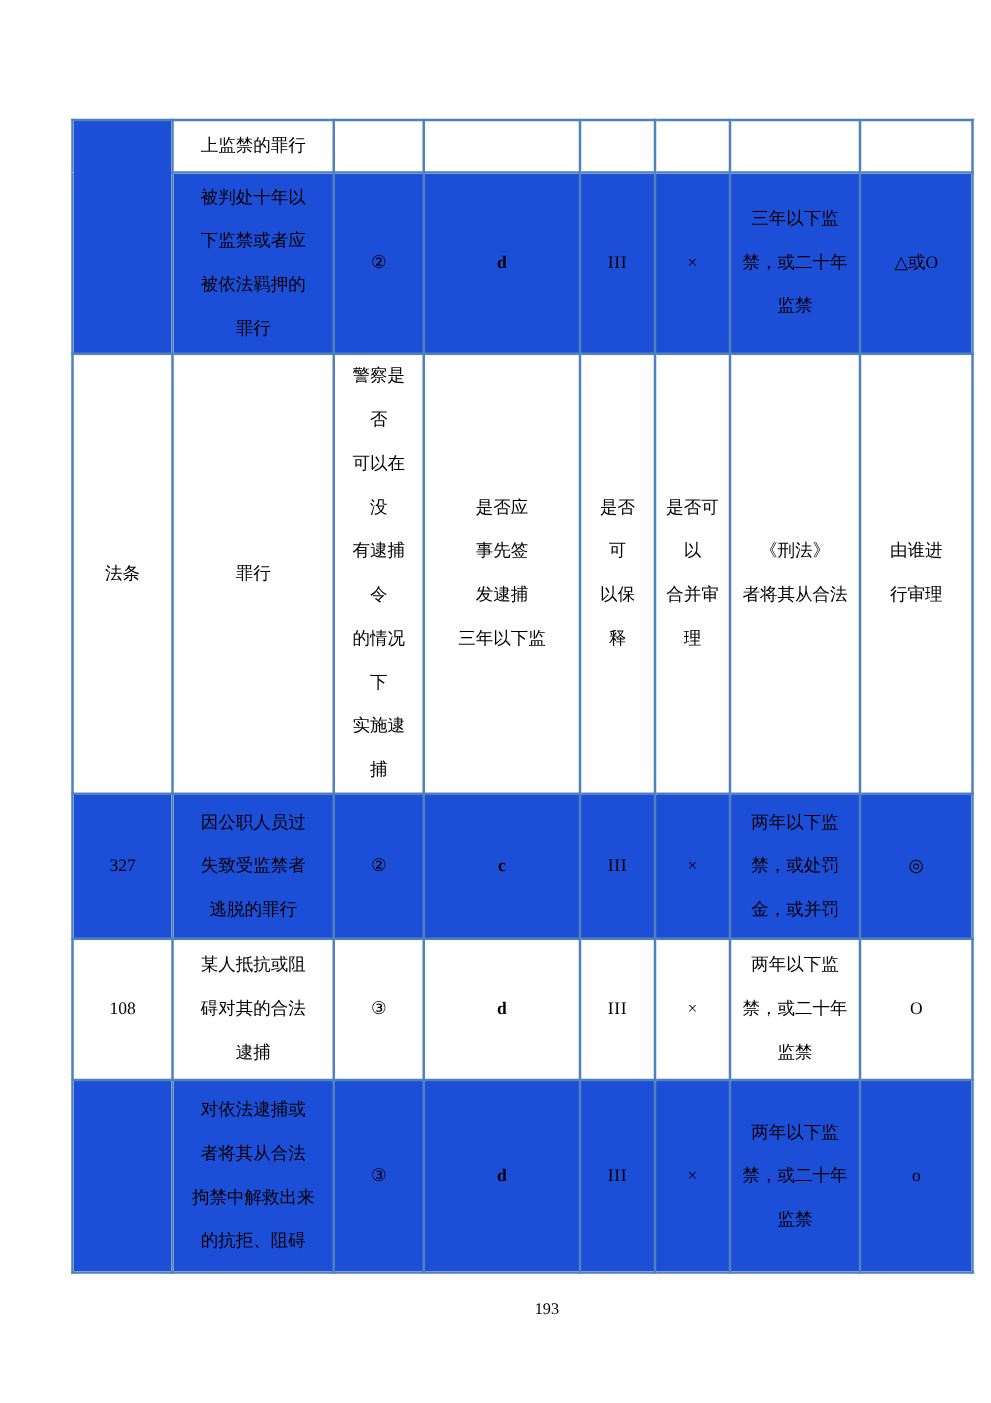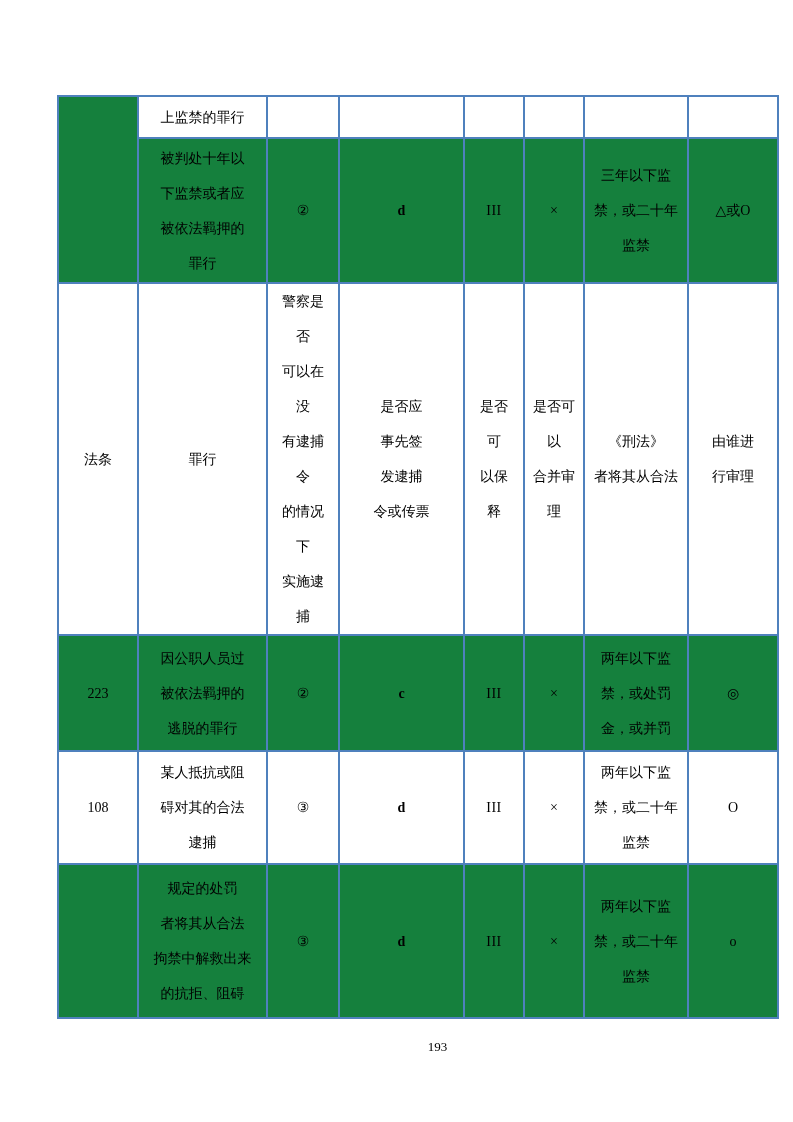--- a/index.html
+++ b/index.html
@@ -13,21 +13,21 @@
     border-collapse:collapse;table-layout:fixed;
   }
   table.lawtable td{
     border:2px solid #4F81BD;
     text-align:center;vertical-align:middle;
     padding:0 2px;
     font-size:14px;line-height:35px;
     white-space:pre-line;
     overflow:hidden;
   }
-  td.shaded{background:#15803d;}
+  td.shaded{background:#1d4ed8;}
   td.plain{background:#ffffff;}
   .lat{font-weight:bold;font-size:15px;}
   .roman{font-size:14px;letter-spacing:0.5px;}
   .cross{font-size:12px;}
   .num{font-size:15px;}
   .pagenum{
     position:absolute;left:0;top:1039px;width:793px;
     text-align:center;font-size:13px;padding-left:20px;
   }
 </style>
@@ -84,39 +84,39 @@
 没
 有逮捕
 令
 的情况
 下
 实施逮
 捕</td>
         <td class="plain">是否应
 事先签
 发逮捕
-令或传票</td>
+三年以下监</td>
         <td class="plain">是否
 可
 以保
 释</td>
         <td class="plain">是否可
 以
 合并审
 理</td>
         <td class="plain">《刑法》
 者将其从合法</td>
         <td class="plain">由谁进
 行审理</td>
       </tr>
 
       <tr style="height:116px">
-        <td class="shaded num">223</td>
+        <td class="shaded num">327</td>
         <td class="shaded">因公职人员过
-被依法羁押的
+失致受监禁者
 逃脱的罪行</td>
         <td class="shaded">②</td>
         <td class="shaded lat">c</td>
         <td class="shaded roman">III</td>
         <td class="shaded cross">×</td>
         <td class="shaded">两年以下监
 禁，或处罚
 金，或并罚</td>
         <td class="shaded">◎</td>
       </tr>
@@ -131,21 +131,21 @@
         <td class="plain roman">III</td>
         <td class="plain cross">×</td>
         <td class="plain">两年以下监
 禁，或二十年
 监禁</td>
         <td class="plain">O</td>
       </tr>
 
       <tr style="height:154px">
         <td class="shaded"></td>
-        <td class="shaded">规定的处罚
+        <td class="shaded">对依法逮捕或
 者将其从合法
 拘禁中解救出来
 的抗拒、阻碍</td>
         <td class="shaded">③</td>
         <td class="shaded lat">d</td>
         <td class="shaded roman">III</td>
         <td class="shaded cross">×</td>
         <td class="shaded">两年以下监
 禁，或二十年
 监禁</td>

